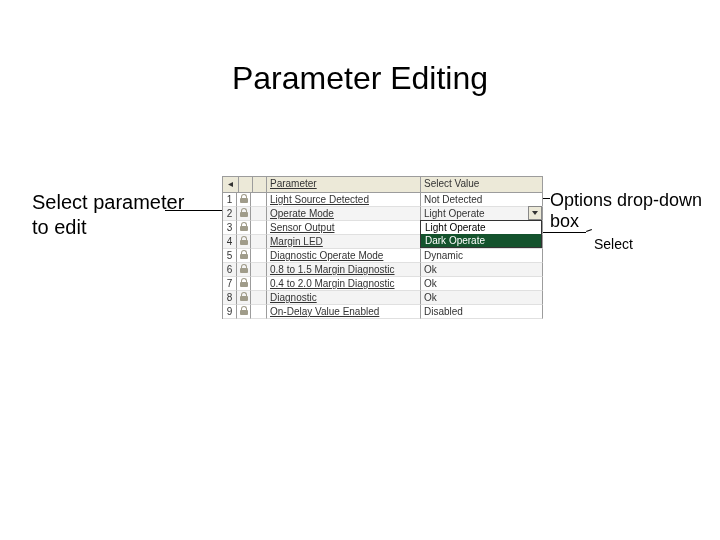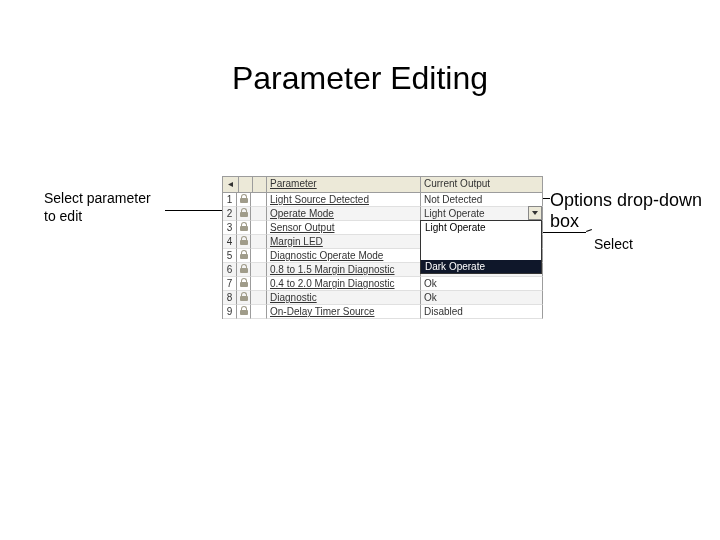--- a/index.html
+++ b/index.html
@@ -1,18 +1,18 @@
 <!DOCTYPE html>
 <html><head>
 <meta charset="utf-8">
 <style>
   html,body{margin:0;padding:0;width:720px;height:540px;background:#fff;font-family:Arial,Helvetica,sans-serif;}
   .stage{position:relative;width:720px;height:540px;}
   .title{position:absolute;top:60px;left:0;width:720px;text-align:center;font-size:32px;font-weight:400;}
-  .note-left{position:absolute;left:44px;top:190px;font-size:14px;line-height:1.25;}
+  .note-left{position:absolute;left:32px;top:190px;font-size:20px;line-height:1.25;}
   .note-right-1{position:absolute;left:550px;top:190px;font-size:18px;}
   .note-right-2{position:absolute;left:594px;top:236px;font-size:14px;}
   .line{position:absolute;background:#000;}
   .table{position:absolute;left:222px;top:176px;width:320px;font-size:10px;color:#333;border-top:1px solid #9c9c9c;border-left:1px solid #9c9c9c;}
   .hdr{display:flex;background:#e3e3e3;height:16px;}
   .hcell,.cell,.ncell{border-right:1px solid #9c9c9c;border-bottom:1px solid #e0e0e0;box-sizing:border-box;padding:1px 3px;overflow:hidden;white-space:nowrap;}
   .hcell{background:#ece9d8;border-bottom:1px solid #9c9c9c;}
   .col-idx{width:16px;text-align:center;}
   .col-num{width:14px;text-align:center;}
   .col-lock{width:14px;text-align:center;color:#777;}
@@ -21,21 +21,21 @@
   .row{display:flex;height:14px;background:#fff;}
   .row.alt{background:#f4f4f4;}
   .lock-ic{display:inline-block;width:8px;height:9px;position:relative;}
   .lock-ic::before{content:"";position:absolute;bottom:0;left:0;width:8px;height:5px;background:#a09c8a;border-radius:1px;}
   .lock-ic::after{content:"";position:absolute;top:0;left:1px;width:4px;height:4px;border:1px solid #a09c8a;border-bottom:none;border-radius:3px 3px 0 0;}
   .dd-wrap{position:absolute;left:222px;width:320px;}
   .dd-btn{position:absolute;right:0;top:0;width:14px;height:14px;background:#ece9d8;border:1px solid #888;box-sizing:border-box;display:flex;align-items:center;justify-content:center;}
   .dd-arrow{width:0;height:0;border-left:3px solid transparent;border-right:3px solid transparent;border-top:4px solid #333;}
   .dd-list{position:absolute;left:198px;width:122px;background:#fff;border:1px solid #333;box-sizing:border-box;}
   .dd-item{font-size:10px;padding:1px 4px;white-space:nowrap;}
-  .dd-item.sel{background:#0f172a;color:#fff;margin-top:26px;}
+  .dd-item.sel{background:#14532d;color:#fff;}
 </style>
 </head>
 <body>
 
 <div class="stage">
   <div class="title">Parameter Editing</div>
 
   <div class="note-left">Select parameter<br>to edit</div>
   <div class="note-right-1">Options drop-down box</div>
   <div class="note-right-2">Select</div>
@@ -44,21 +44,21 @@
   <div class="line" style="left:540px;top:198px;width:10px;height:1px;"></div>
   <div class="line" style="left:540px;top:232px;width:46px;height:1px;"></div>
   <div class="line" style="left:586px;top:230px;width:6px;height:1px;transform:rotate(-20deg);"></div>
 
   <div class="table">
     <div class="hdr">
       <div class="hcell col-idx">◂</div>
       <div class="hcell col-num"></div>
       <div class="hcell col-lock"></div>
       <div class="hcell col-param">Parameter</div>
-      <div class="hcell col-val">Current Output</div>
+      <div class="hcell col-val">Select Value</div>
     </div>
     <div id="rows">
         <div class="row">
           <div class="cell col-num">1</div>
           <div class="cell col-lock"><span class="lock-ic"></span></div>
           <div class="cell col-idx"></div>
           <div class="cell col-param">Light Source Detected</div>
           <div class="cell col-val">Not Detected</div>
         </div>
         <div class="row alt">
@@ -107,21 +107,21 @@
           <div class="cell col-num">8</div>
           <div class="cell col-lock"><span class="lock-ic"></span></div>
           <div class="cell col-idx"></div>
           <div class="cell col-param">Diagnostic</div>
           <div class="cell col-val">Ok</div>
         </div>
         <div class="row">
           <div class="cell col-num">9</div>
           <div class="cell col-lock"><span class="lock-ic"></span></div>
           <div class="cell col-idx"></div>
-          <div class="cell col-param">On-Delay Timer Source</div>
+          <div class="cell col-param">On-Delay Value Enabled</div>
           <div class="cell col-val">Disabled</div>
         </div>
       </div>
   </div>
 
   <div class="dd-wrap" style="top:206px;">
     <div class="dd-btn">
       <span class="dd-arrow"></span>
     </div>
     <div class="dd-list" id="ddlist" style="top:14px;">

